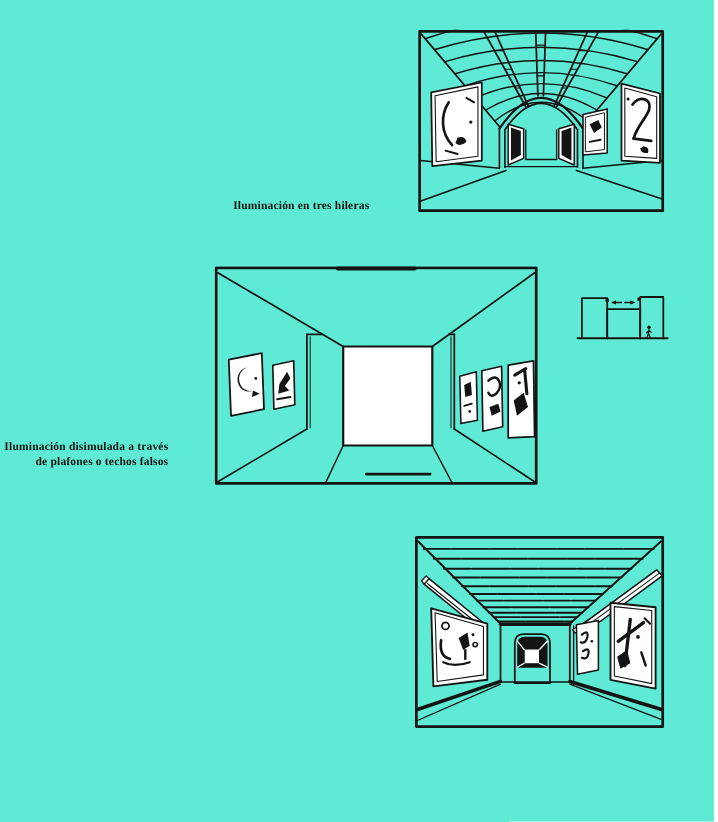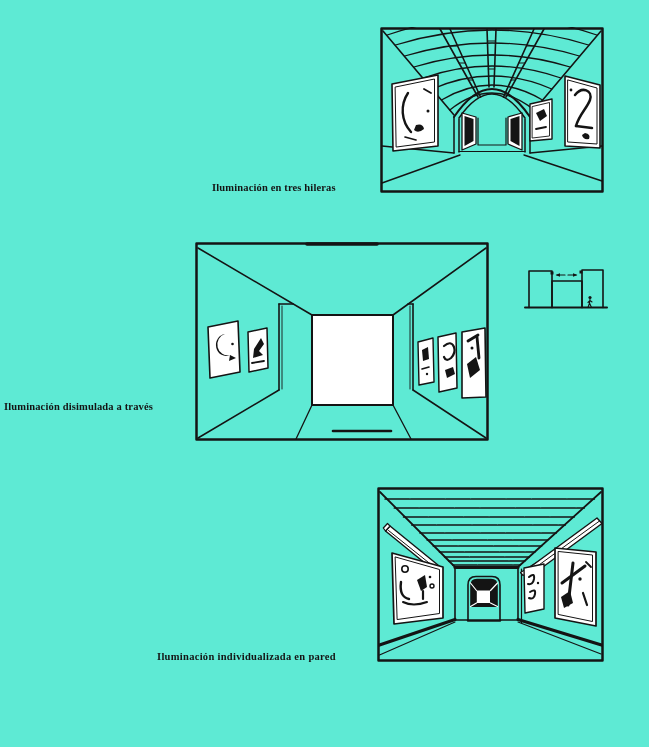--- a/index.html
+++ b/index.html
@@ -169,20 +169,21 @@
         <g stroke-width="1.1">
           <circle cx="66" cy="37.5" r="1.6" fill="#141414" stroke="none"></circle>
           <path d="M66,39 L65.5,43 M65.5,43 L64,47.5 M65.5,43 L67.5,47.5 M66,40.5 L64,42.5 M66,40.5 L68,42"></path>
         </g>
       </g>
     </svg>
   </figure>
 
   <div class="caption cap-mid">
     <div>Iluminación disimulada a través</div>
+    <div>de plafones o techos falsos</div>
   </div>
 
   <figure class="fig" style="left:377px;top:487px;width:227px;height:175px;">
     <svg width="227" height="175" viewBox="0 0 227 175">
       <g stroke="#141414" fill="none" stroke-linecap="round" stroke-linejoin="round">
         <rect x="1.5" y="1.5" width="224" height="172" stroke-width="2.5"></rect>
         <g stroke-width="1.8">
           <path d="M3,5 L78,80 M224,5 L141,80"></path>
         </g>
         <g stroke-width="1.7" stroke-dasharray="24 1.4 34 1.4">
@@ -253,15 +254,14 @@
           <path d="M185,96 L208,79" stroke-width="3"></path>
           <path d="M184,110 L193,104 L196,116 L187,121 Z" fill="#141414" stroke="none"></path>
           <path d="M206,106 L210,118" stroke-width="2.2"></path>
           <circle cx="203" cy="92" r="1.7" fill="#141414" stroke="none"></circle>
           <path d="M209,75 L214,80" stroke-width="1.8"></path>
         </g>
       </g>
     </svg>
   </figure>
 
-  <div class="caption cap-bottom">Iluminación individualizada en pared</div>
 
 </div>
 
 </body></html>

